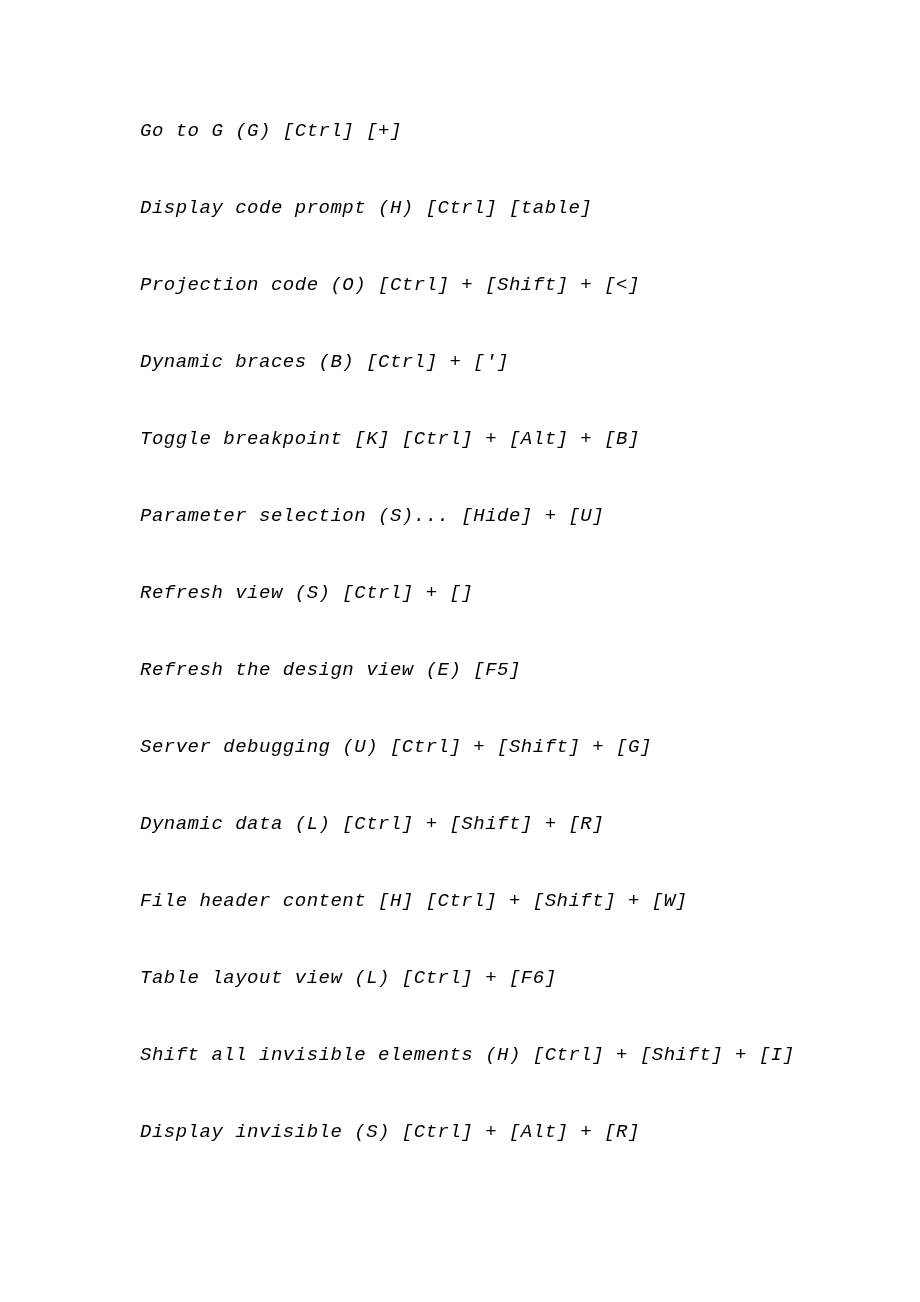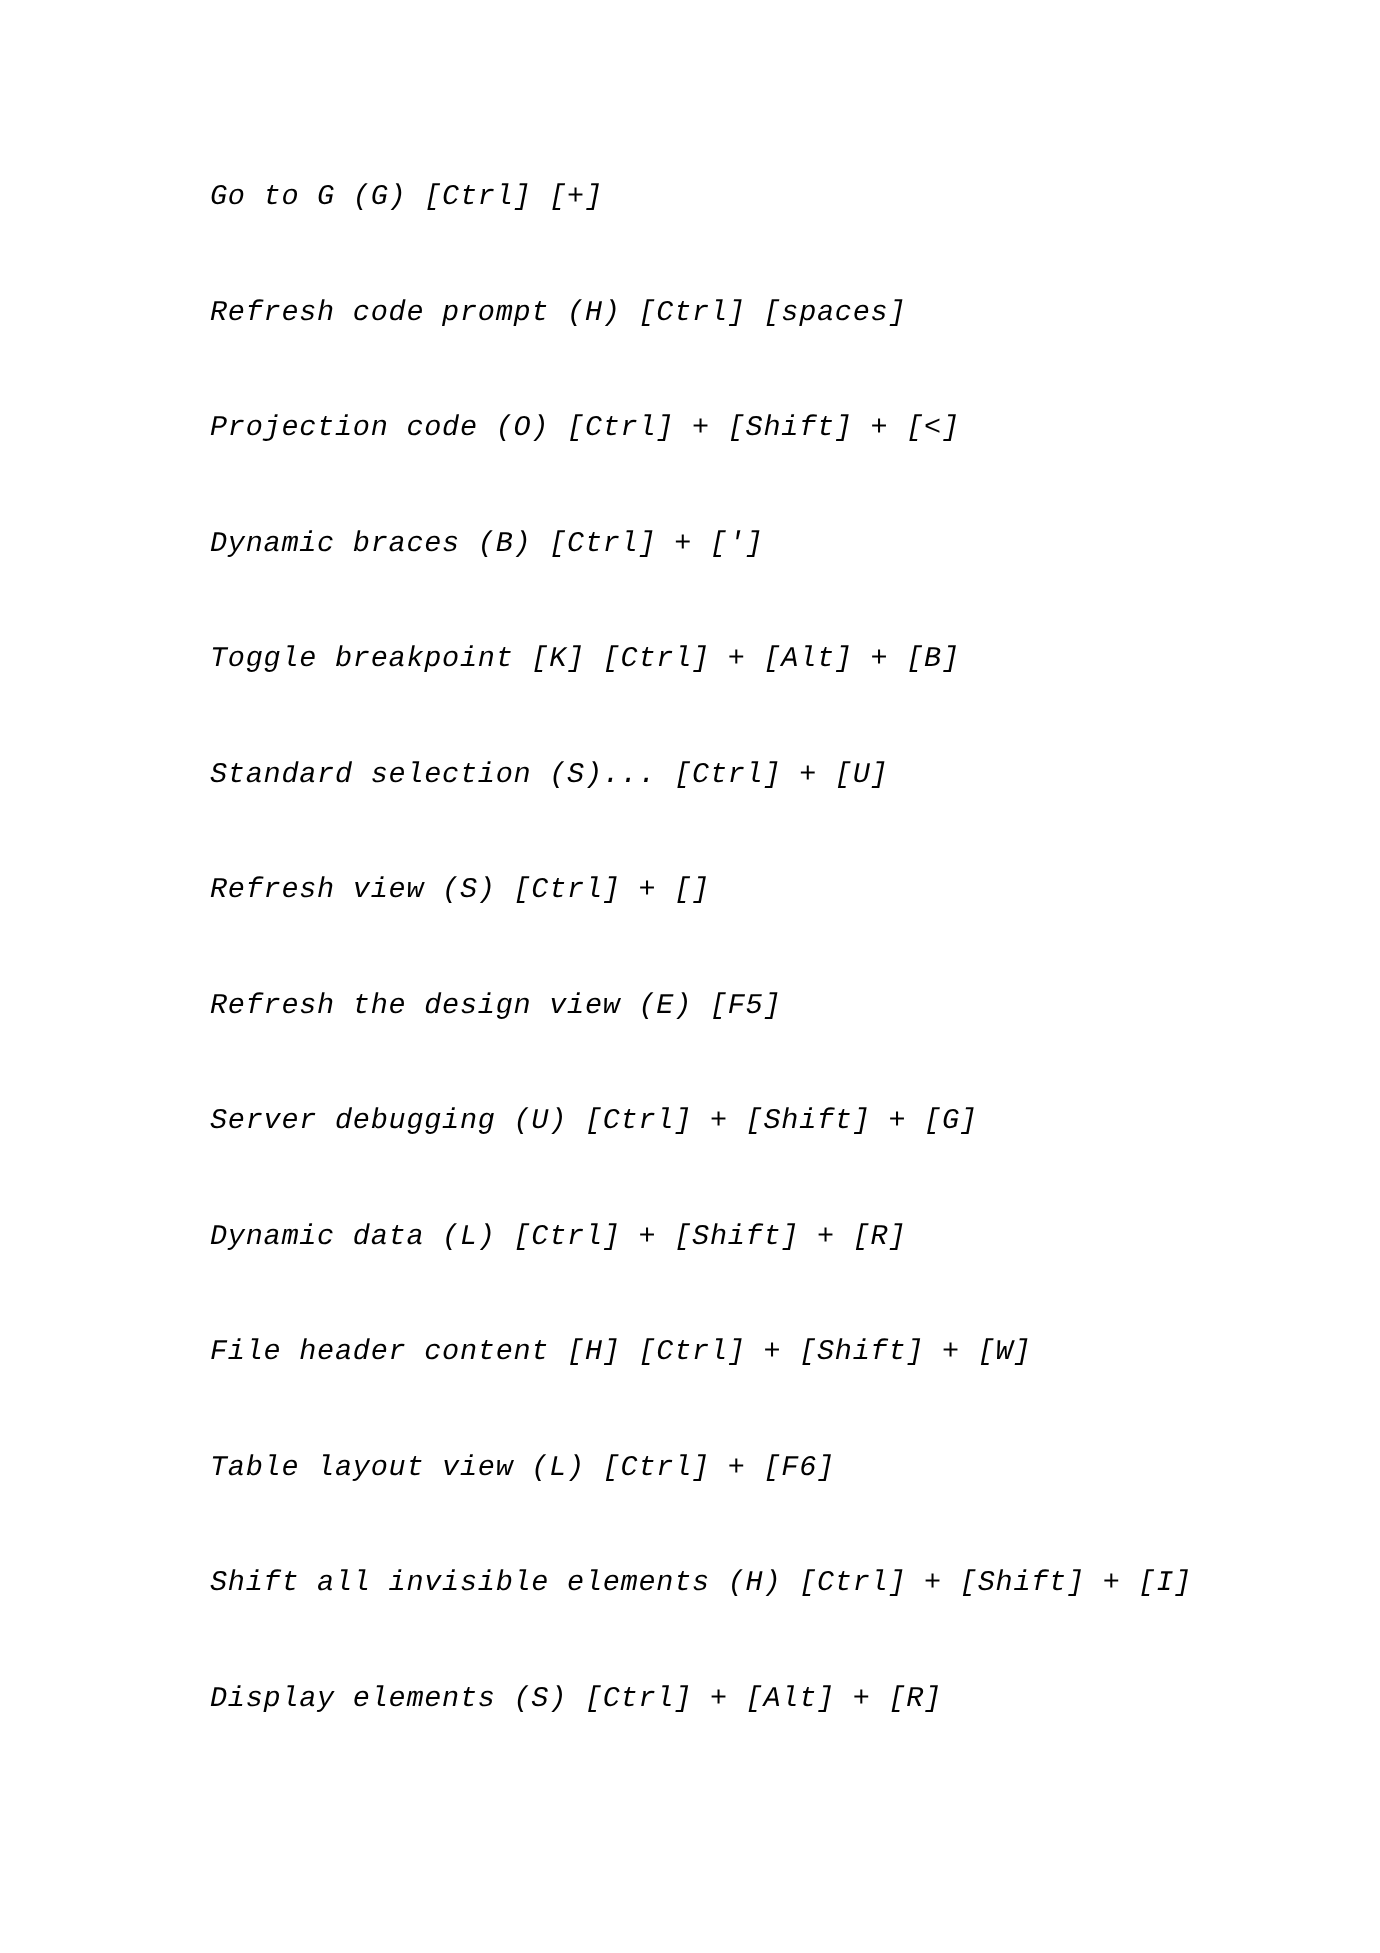--- a/index.html
+++ b/index.html
@@ -23,26 +23,26 @@
       margin-bottom: 55px;
       white-space: nowrap;
       letter-spacing: 0.5px;
     }
   </style>
 </head>
 <body>
 
 <div>
   <div class="line">Go to G (G) [Ctrl] [+]</div>
-  <div class="line">Refresh code prompt (H) [Ctrl] [spaces]</div>
+  <div class="line">Display code prompt (H) [Ctrl] [table]</div>
   <div class="line">Projection code (O) [Ctrl] + [Shift] + [&lt;]</div>
   <div class="line">Dynamic braces (B) [Ctrl] + [']</div>
   <div class="line">Toggle breakpoint [K] [Ctrl] + [Alt] + [B]</div>
-  <div class="line">Standard selection (S)... [Ctrl] + [U]</div>
+  <div class="line">Parameter selection (S)... [Hide] + [U]</div>
   <div class="line">Refresh view (S) [Ctrl] + []</div>
   <div class="line">Refresh the design view (E) [F5]</div>
   <div class="line">Server debugging (U) [Ctrl] + [Shift] + [G]</div>
   <div class="line">Dynamic data (L) [Ctrl] + [Shift] + [R]</div>
   <div class="line">File header content [H] [Ctrl] + [Shift] + [W]</div>
   <div class="line">Table layout view (L) [Ctrl] + [F6]</div>
   <div class="line">Shift all invisible elements (H) [Ctrl] + [Shift] + [I]</div>
-  <div class="line">Display elements (S) [Ctrl] + [Alt] + [R]</div>
+  <div class="line">Display invisible (S) [Ctrl] + [Alt] + [R]</div>
 </div>
 
 </body></html>

